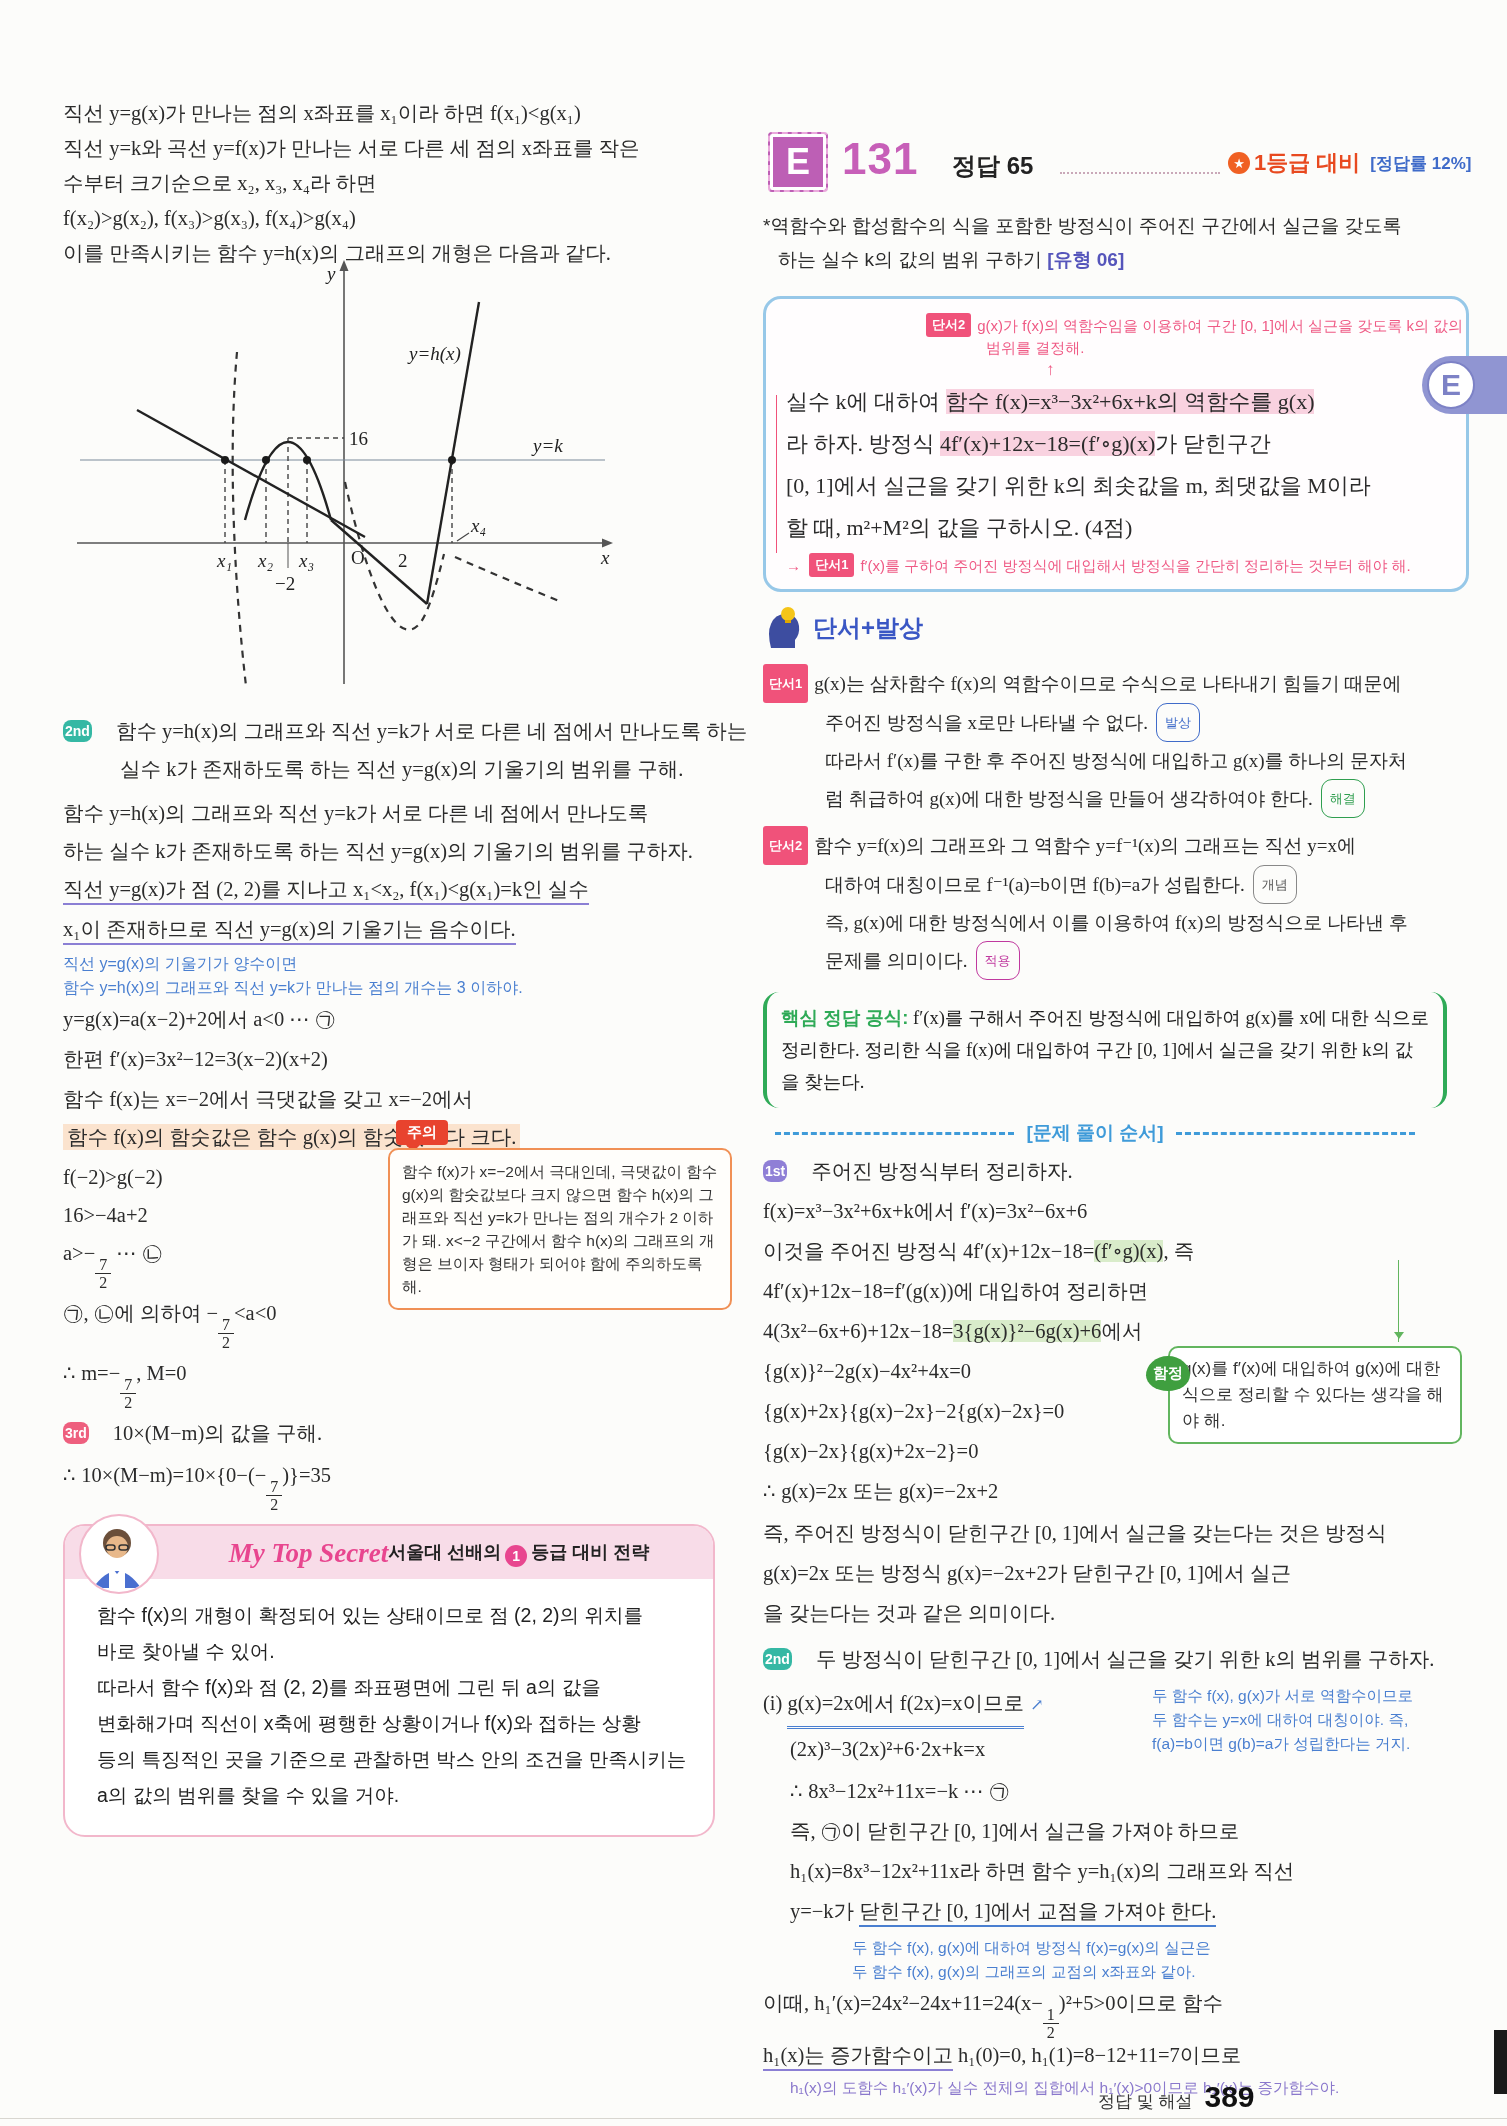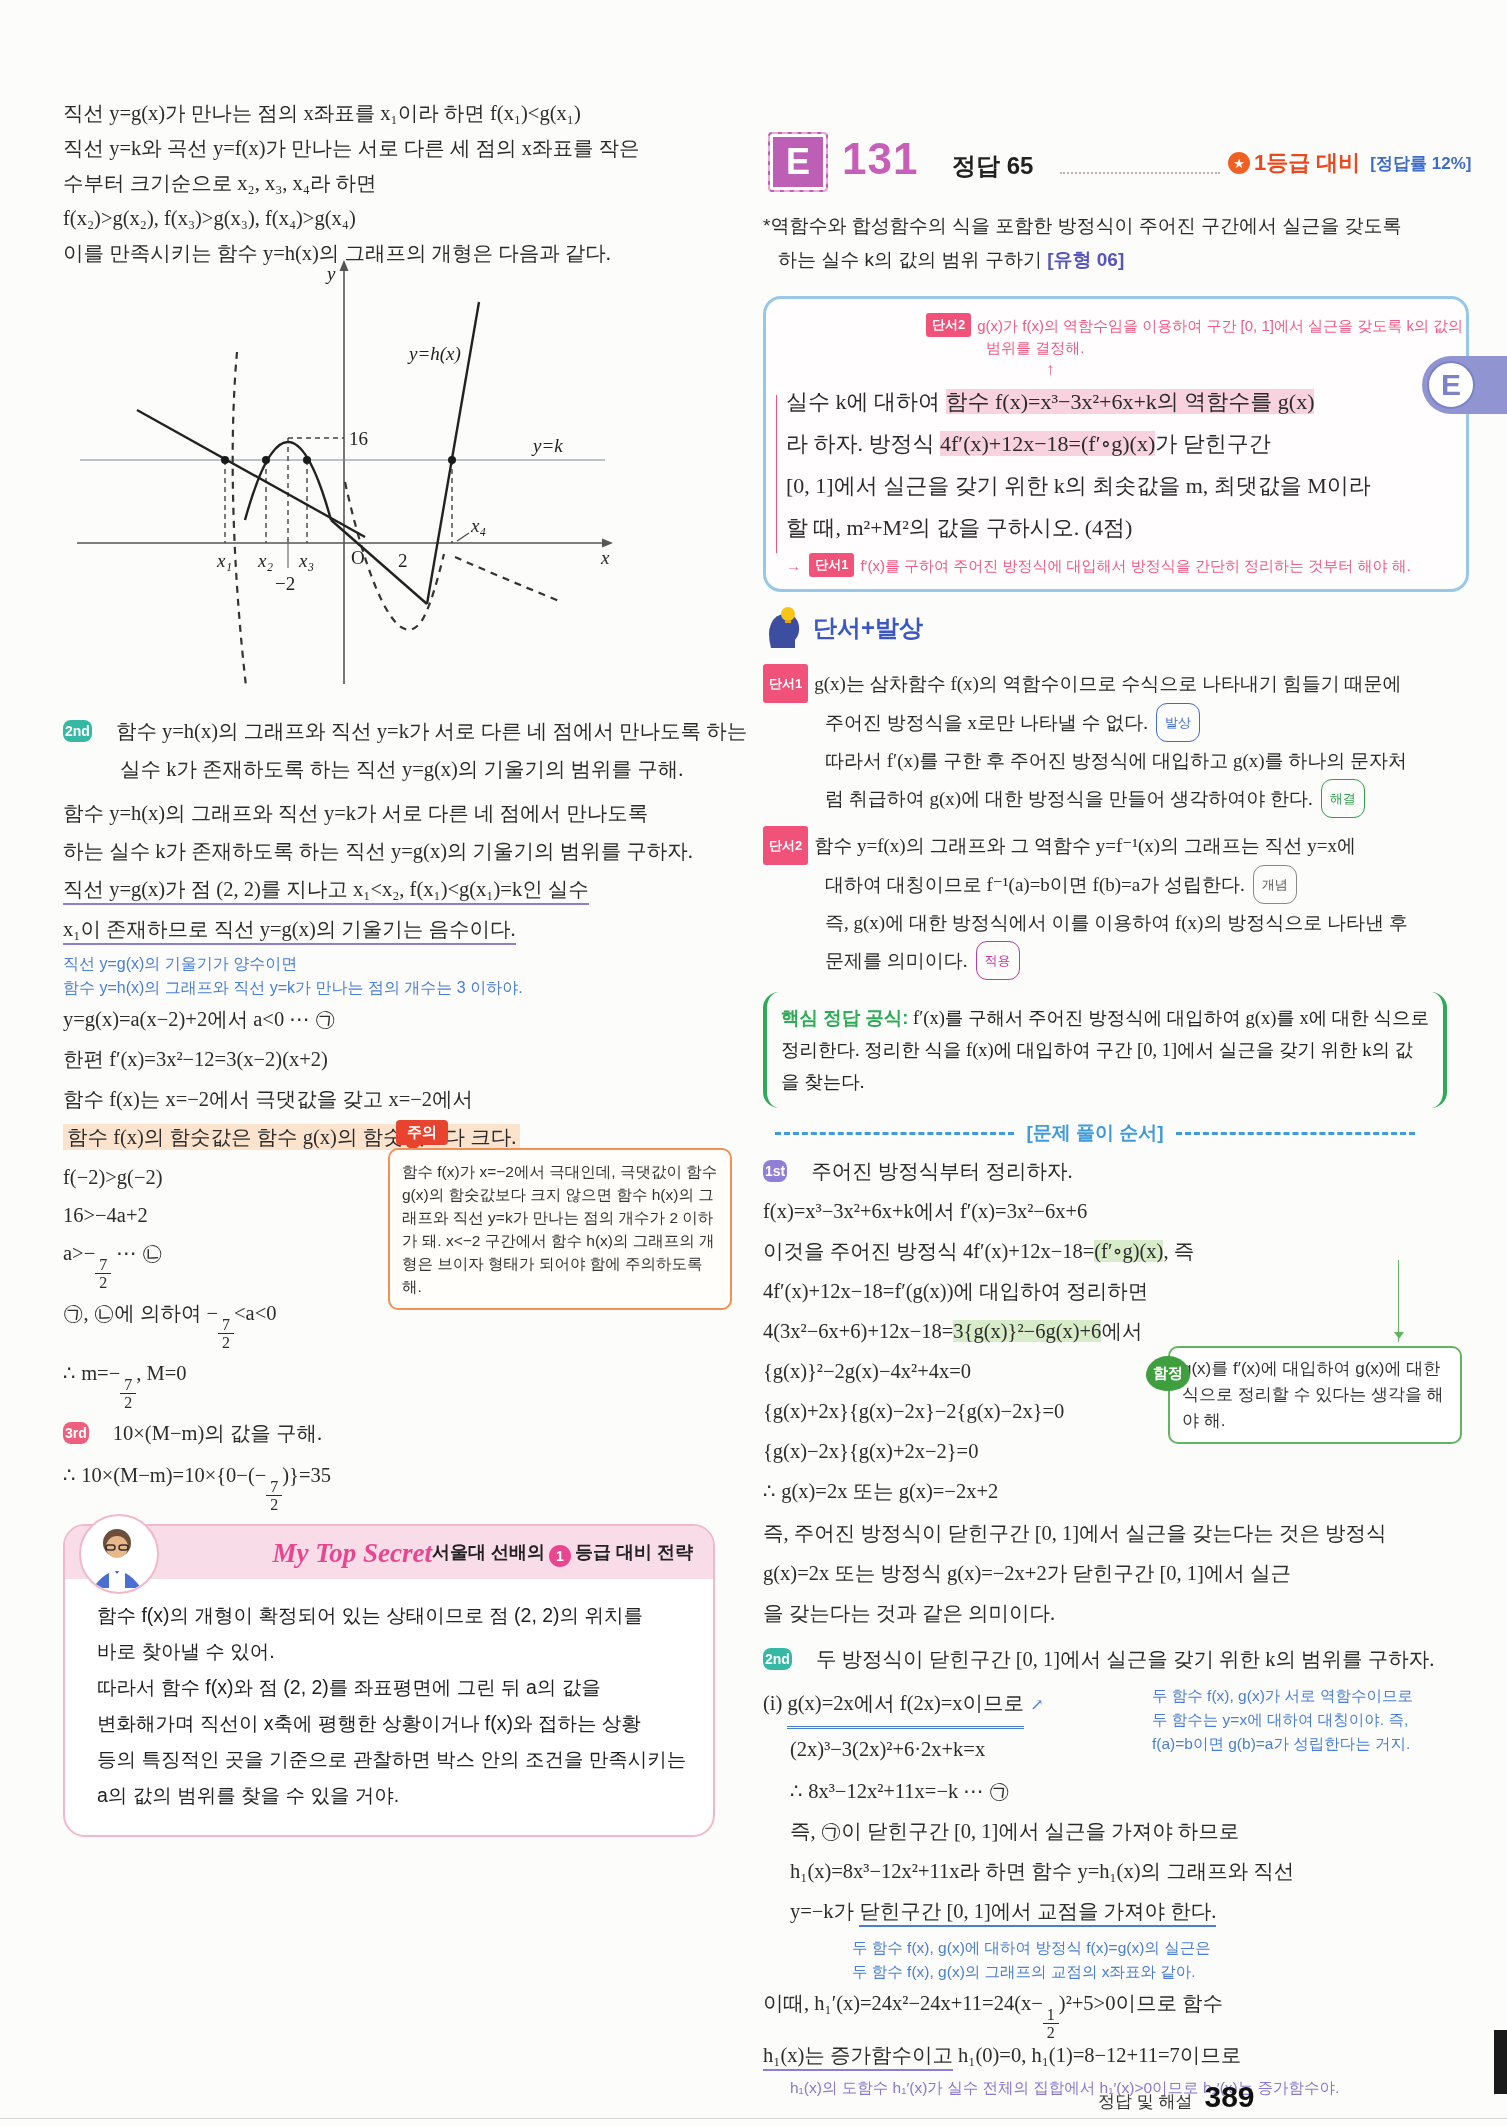--- a/index.html
+++ b/index.html
@@ -26,21 +26,21 @@
   
   .pbox{position:absolute;left:763px;top:296px;width:664px;border:3.5px solid #97c8e8;border-radius:18px;background:#fffdfe;padding:14px 16px 12px 20px}
   .pinktxt{color:#ef5a85;font-size:15px;line-height:22px;white-space:nowrap}
   .pline{font-size:22px;line-height:42px;white-space:nowrap}
   
   .caubox{position:absolute;left:388px;top:1148px;width:316px;border:2px solid #f09055;border-radius:10px;background:#fffefb;padding:10px 12px;font-size:15.5px;line-height:23px;color:#333}
   .cautag{position:absolute;left:396px;top:1120px;background:#e8432e;color:#fff;font-weight:700;font-size:15px;padding:3px 11px;border-radius:4px}
   .cautag:after{content:"";position:absolute;left:10px;bottom:-7px;border:7px solid transparent;border-top-color:#e8432e;border-bottom:0}
   
   .mts{position:absolute;left:63px;top:1524px;width:648px;border:2.5px solid #f2b7cb;border-radius:22px;background:#fff}
-  .mtsh{background:#f8dce8;border-radius:19px 19px 0 0;padding:12px 20px 10px 120px;display:flex;justify-content:flex-end;align-items:center}
+  .mtsh{background:#f8dce8;border-radius:19px 19px 0 0;padding:12px 20px 10px 120px;display:flex;justify-content:center;align-items:center}
   .mtstitle{color:#e8468f;font-size:27px;font-weight:700;font-style:italic;font-family:"Liberation Serif","DejaVu Serif",serif}
   .mtsright{font-size:18px;font-weight:700;color:#222}
   .numcirc{display:inline-flex;width:22px;height:22px;background:#e8468f;color:#fff;border-radius:50%;align-items:center;justify-content:center;font-size:14px;margin:0 4px;vertical-align:-3px}
   .mtsbody{padding:18px 24px 22px 32px;font-size:19.5px;line-height:36px;color:#222}
   .avatar{position:absolute;left:14px;top:-12px;width:76px;height:76px;border-radius:50%;background:#fff;border:2px solid #f2b7cb;overflow:hidden}
   
   .keybox{position:absolute;left:763px;top:992px;width:648px;border-left:4px solid #2faa57;border-right:4px solid #2faa57;border-radius:16px;padding:10px 14px;font-size:18.5px;line-height:31px;color:#222}
   .keylabel{color:#2faa57;font-weight:700}
   
   .pdiv{position:absolute;left:763px;top:1120px;width:664px;display:flex;align-items:center;color:#3f9bd9;font-weight:700;font-size:19px}

